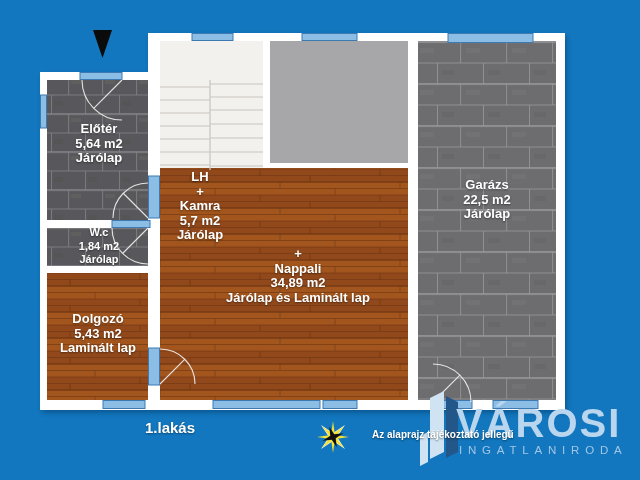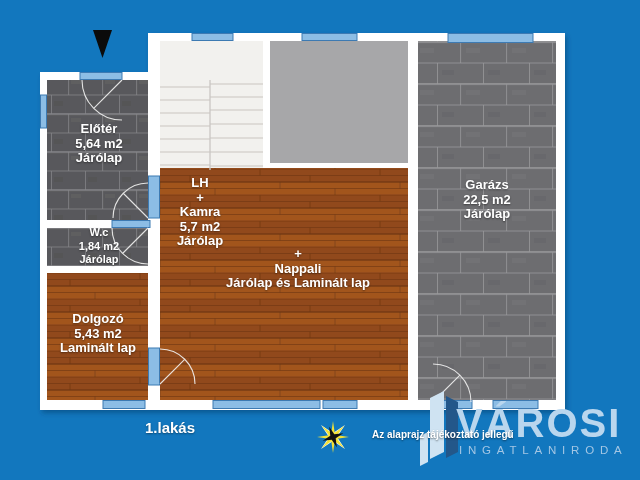--- a/index.html
+++ b/index.html
@@ -148,31 +148,32 @@
     <div>1,84 m2</div>
     <div>Járólap</div>
   </div>
 
   <div class="lbl" style="left:98px;top:312px">
     <div>Dolgozó</div>
     <div>5,43 m2</div>
     <div>Laminált lap</div>
   </div>
 
-  <div class="lbl" style="left:200px;top:176px">
+  <div class="lbl" style="left:200px;top:170px">
     <div>LH</div>
     <div>+</div>
     <div>Kamra</div>
     <div>5,7 m2</div>
     <div>Járólap</div>
   </div>
 
   <div class="lbl" style="left:298px;top:247px">
     <div>+</div>
     <div>Nappali</div>
+    <div>34,89 m2</div>
     <div>Járólap és Laminált lap</div>
   </div>
 
   <div class="lbl" style="left:487px;top:178px">
     <div>Garázs</div>
     <div>22,5 m2</div>
     <div>Járólap</div>
   </div>
 
   <div class="footer-title">

